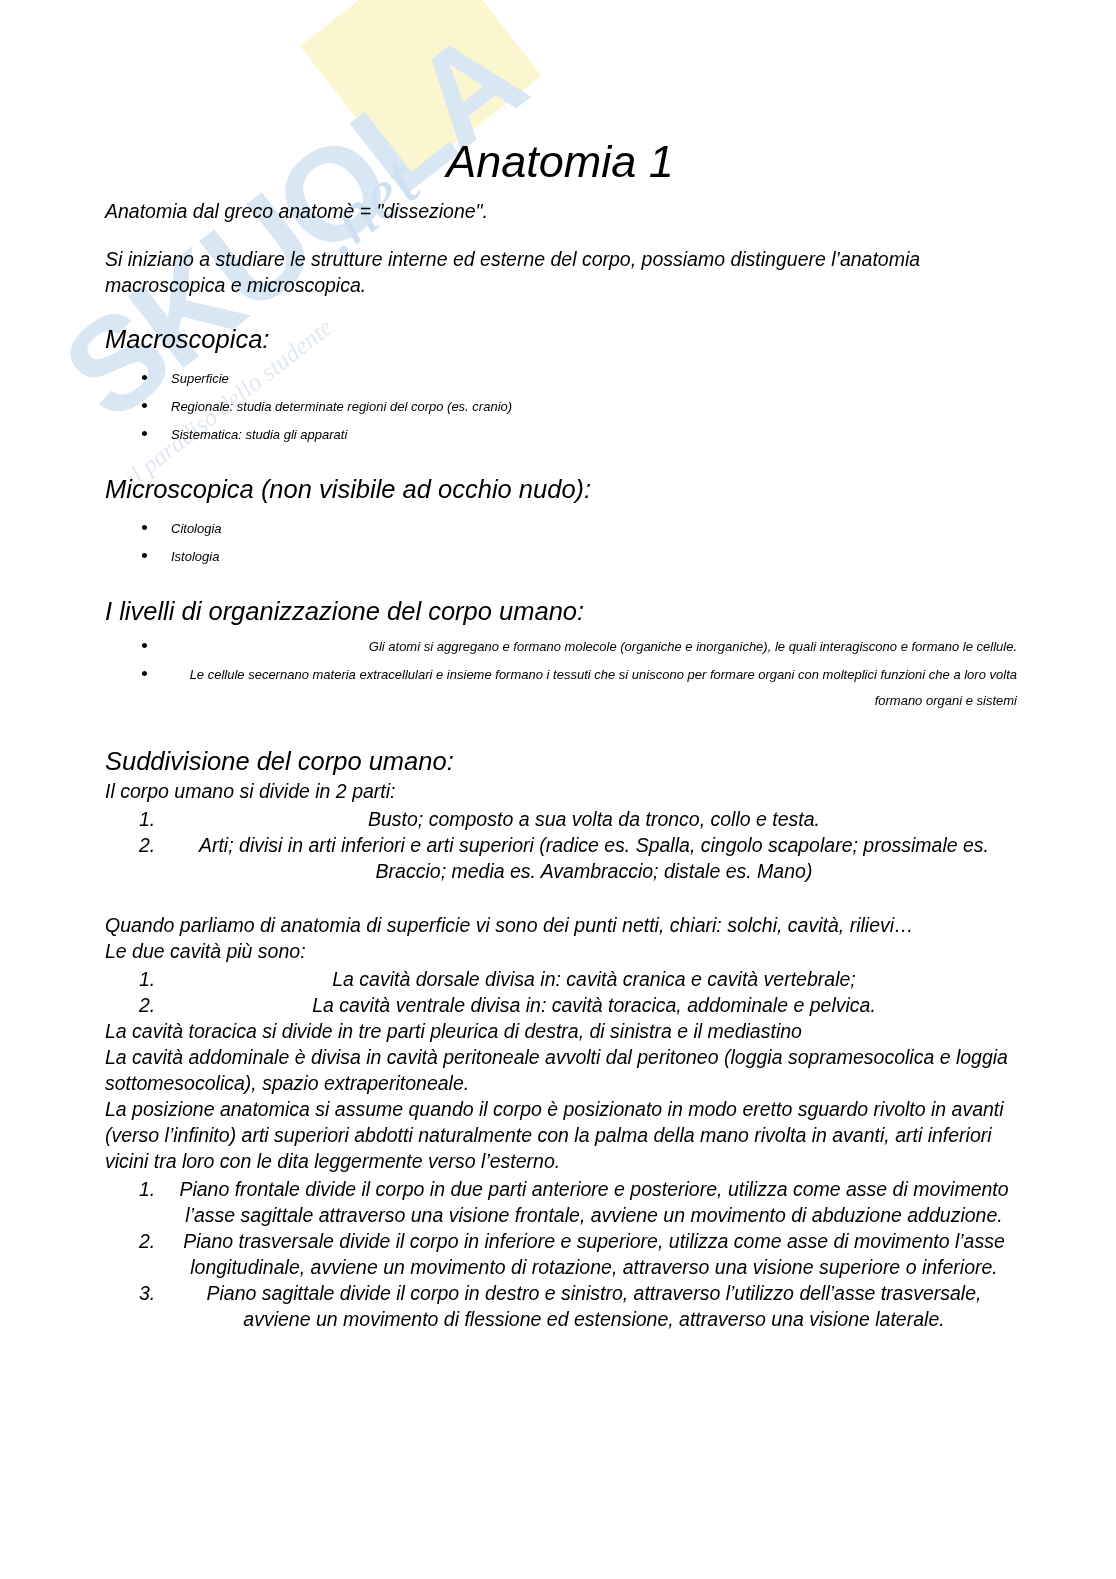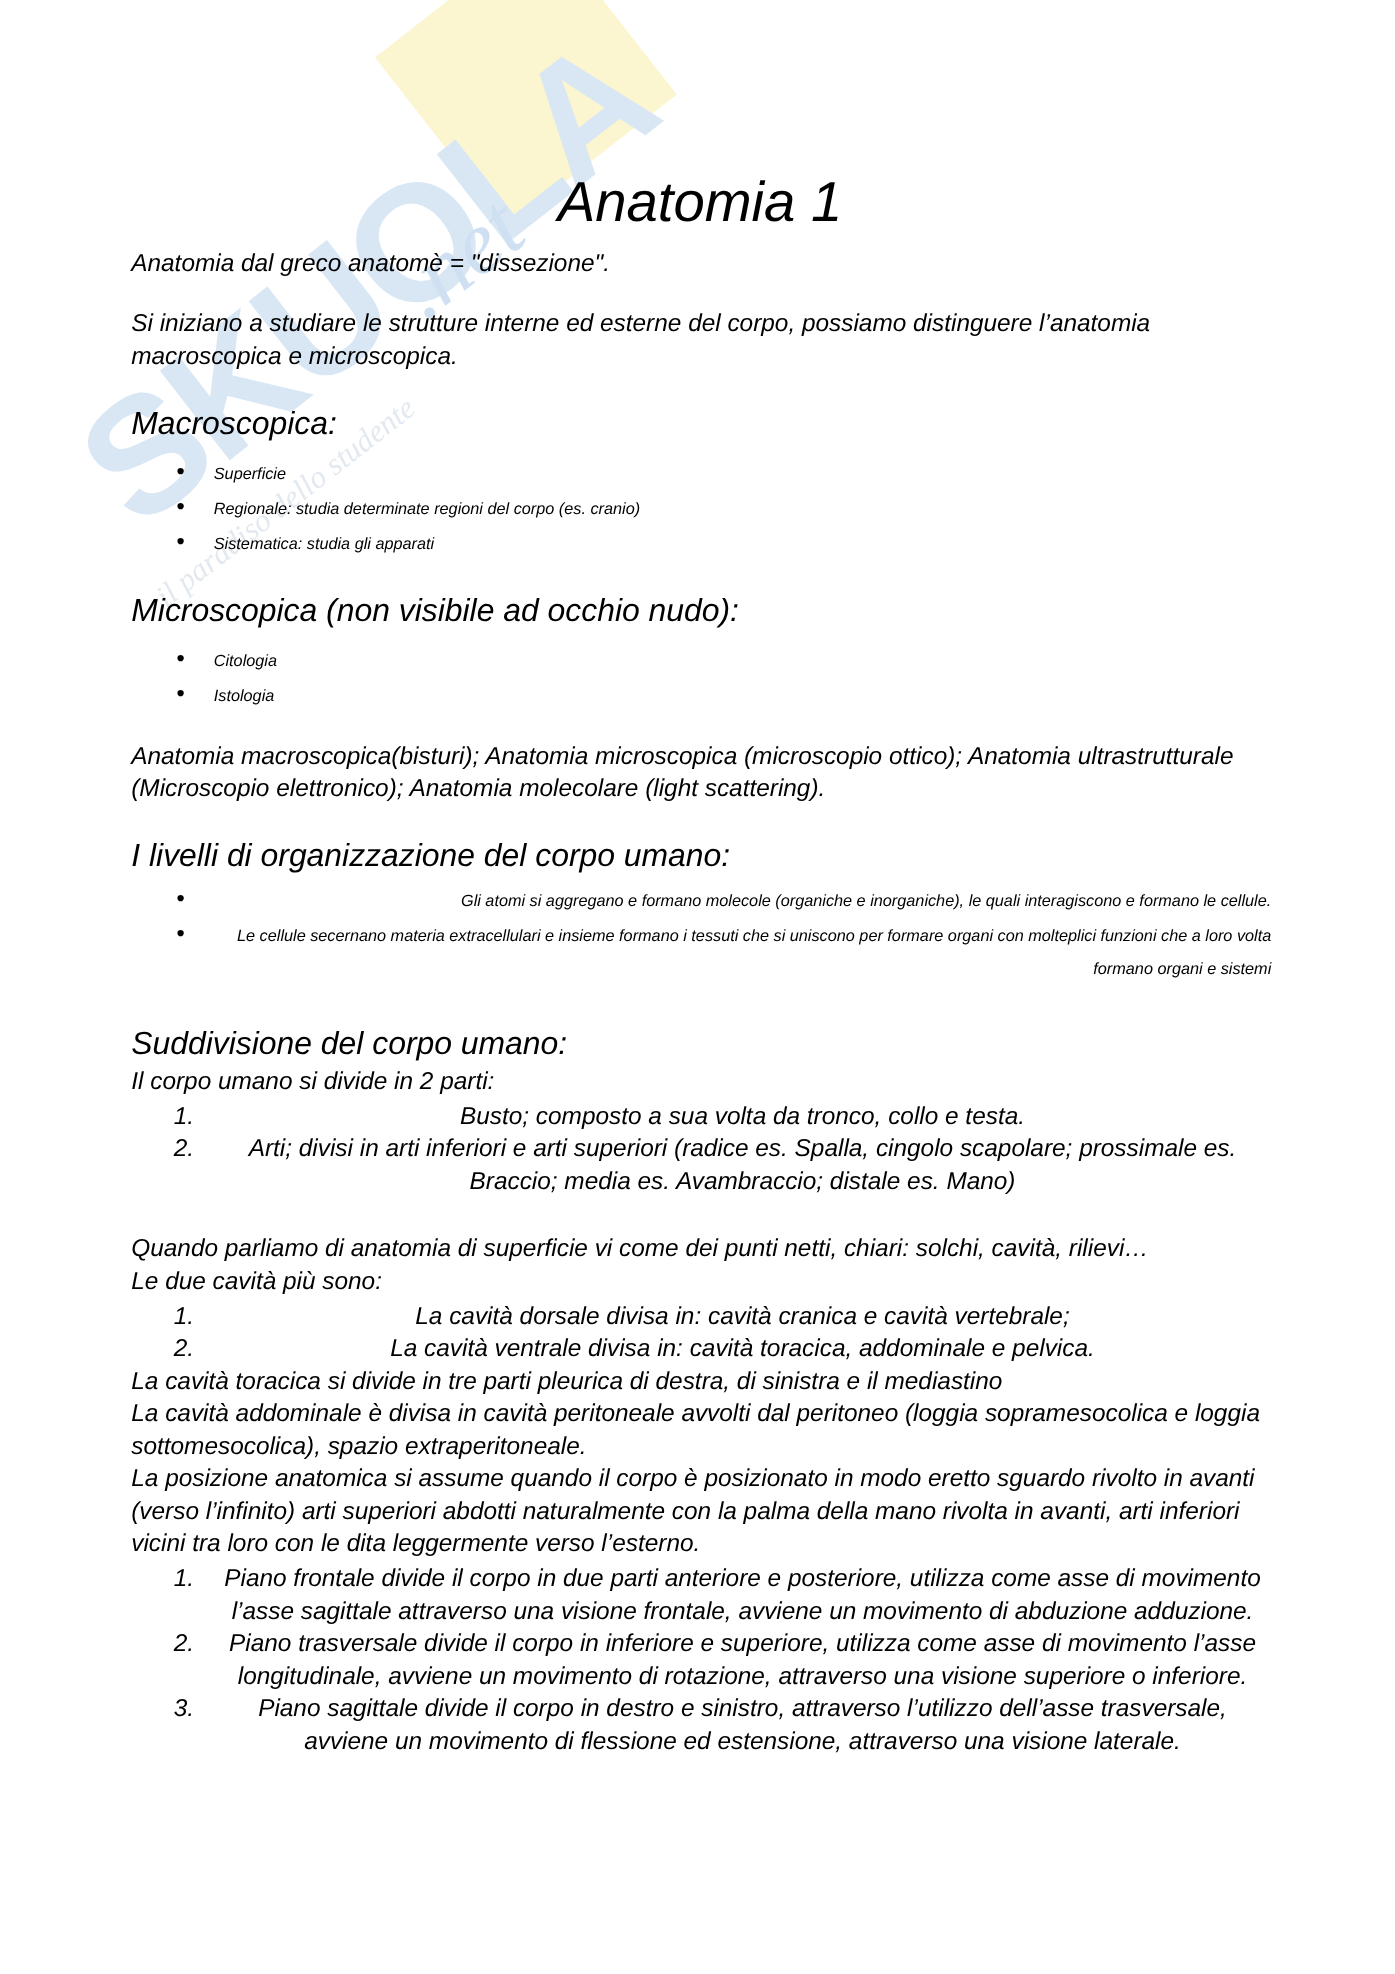--- a/index.html
+++ b/index.html
@@ -192,40 +192,39 @@
         <li>Regionale: studia determinate regioni del corpo (es. cranio)</li>
         <li>Sistematica: studia gli apparati</li>
       </ul>
 
       <h2 class="sec spaced">Microscopica (non visibile ad occhio nudo):</h2>
       <ul class="bul">
         <li>Citologia</li>
         <li>Istologia</li>
       </ul>
 
-      <p class="body gap">Anatomia macroscopica(bisturi); Anatomia microscopica (microscopio ottico); Anatomia ultrastrutturale (Microscopio elettronico); Anatomia molecolare (light scattering).</p>
 
       <h2 class="sec spaced">I livelli di organizzazione del corpo umano:</h2>
       <ul class="bul tight">
         <li>Gli atomi si aggregano e formano molecole (organiche e inorganiche), le quali interagiscono e formano le cellule.</li>
         <li>Le cellule secernano materia extracellulari e insieme formano i tessuti che si uniscono per formare organi con molteplici funzioni che a loro volta formano organi e sistemi</li>
       </ul>
 
       <div class="spacer-md"></div>
 
       <h2 class="sec">Suddivisione del corpo umano:</h2>
       <p class="body">Il corpo umano si divide in 2 parti:</p>
       <ol class="num">
         <li>Busto; composto a sua volta da tronco, collo e testa.</li>
         <li>Arti; divisi in arti inferiori e arti superiori (radice es. Spalla, cingolo scapolare; prossimale es. Braccio; media es. Avambraccio; distale es. Mano)</li>
       </ol>
 
       <div class="spacer-md"></div>
 
-      <p class="body">Quando parliamo di anatomia di superficie vi come dei punti netti, chiari: solchi, cavità, rilievi…</p>
+      <p class="body">Quando parliamo di anatomia di superficie vi sono dei punti netti, chiari: solchi, cavità, rilievi…</p>
       <p class="body">Le due cavità più sono:</p>
       <ol class="num">
         <li>La cavità dorsale divisa in: cavità cranica e cavità vertebrale;</li>
         <li>La cavità ventrale divisa in: cavità toracica, addominale e pelvica.</li>
       </ol>
       <p class="body">La cavità toracica si divide in tre parti pleurica di destra, di sinistra e il mediastino</p>
       <p class="body">La cavità addominale è divisa in cavità peritoneale avvolti dal peritoneo (loggia sopramesocolica e loggia sottomesocolica), spazio extraperitoneale.</p>
 
       <p class="body">La posizione anatomica si assume quando il corpo è posizionato in modo eretto sguardo rivolto in avanti (verso l’infinito) arti superiori abdotti naturalmente con la palma della mano rivolta in avanti, arti inferiori vicini tra loro con le dita leggermente verso l’esterno.</p>
       <ol class="num">

